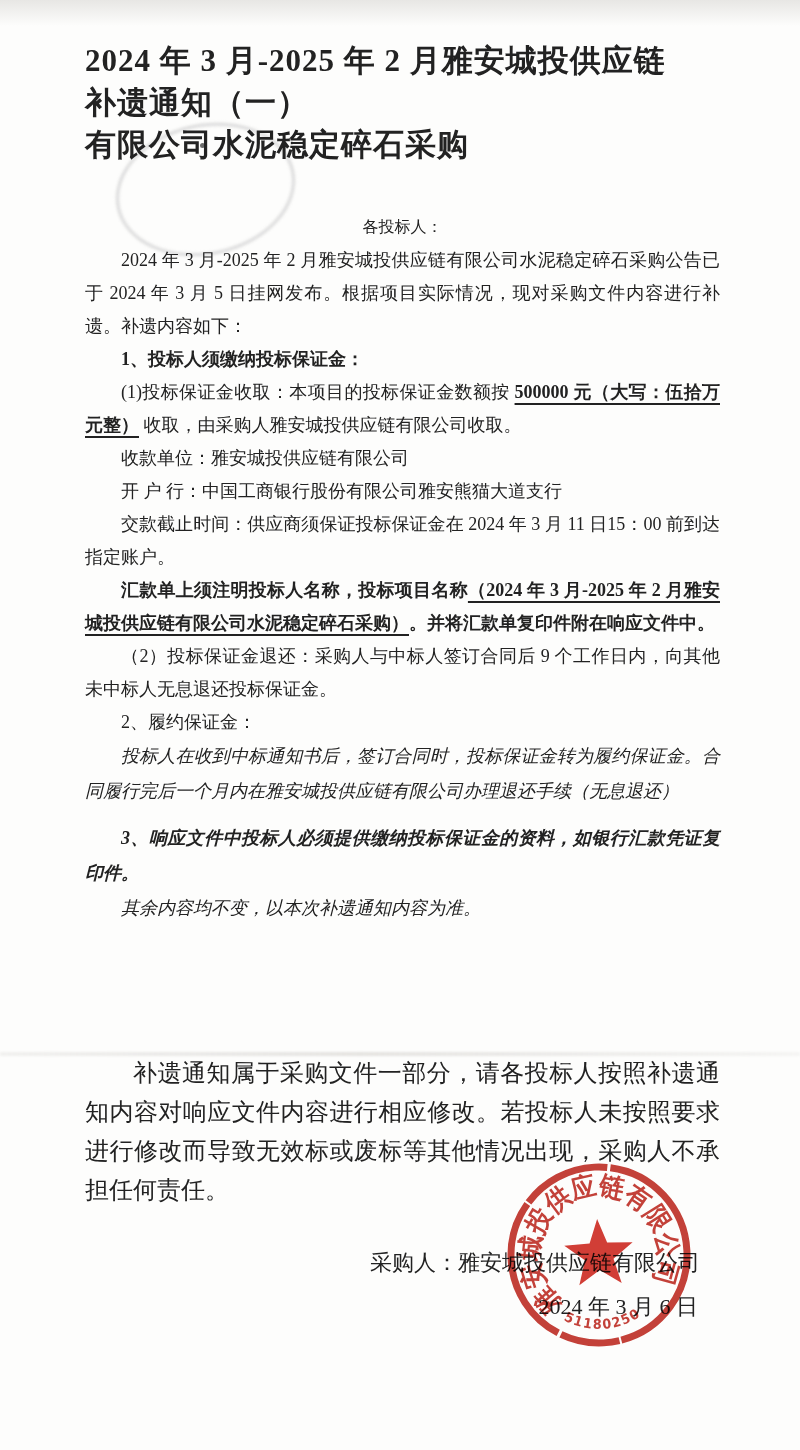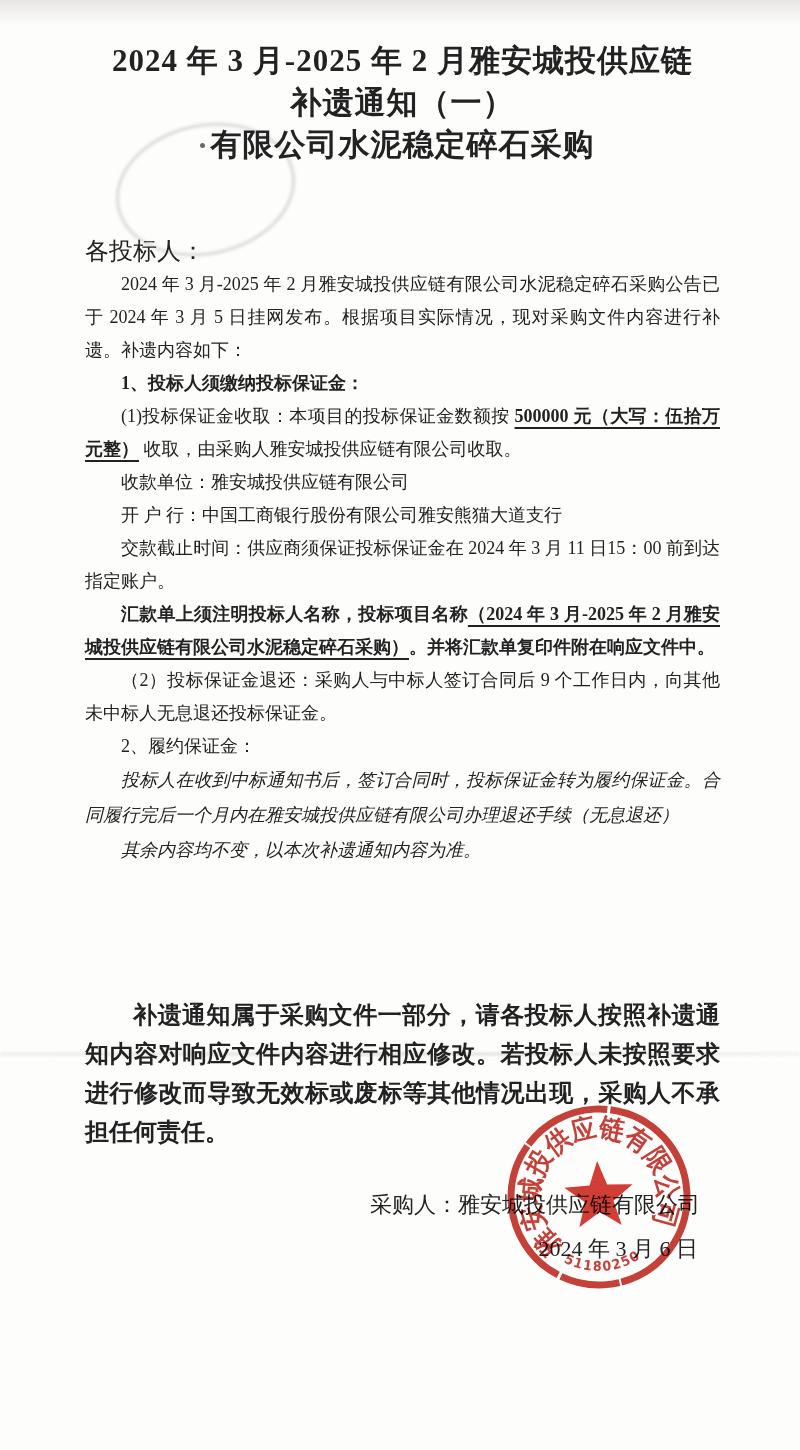--- a/index.html
+++ b/index.html
@@ -12,33 +12,33 @@
     font-family:"Liberation Serif","DejaVu Serif",serif;
     color:#222;
   }
   .page::before {
     content:""; position:absolute; left:0; top:0; right:0; height:26px;
     background:linear-gradient(180deg, rgba(205,203,199,.45), rgba(253,253,252,0));
     pointer-events:none;
   }
   .content { padding:40px 80px 0 85px; position:relative; }
 
-  .title { margin:0; text-align:center; font-size:31px; font-weight:bold; line-height:42px; letter-spacing:1px; }
+  .title { margin:0; font-size:31px; font-weight:bold; line-height:42px; letter-spacing:1px; }
   .title .tline { display:block; }
 
-  .salutation { margin:68px 0 0 0; font-size:24px; line-height:34px; }
+  .salutation { margin:44px 0 0 0; font-size:16px; line-height:34px;text-align:center; }
 
   p.body { margin:0; font-size:18px; line-height:33px; text-indent:2em; text-align:justify; }
   p.mt-s { }
   p.mt-m { margin-top:12px; }
   .b { font-weight:bold; }
   .u { text-decoration:underline; text-decoration-thickness:2px; text-underline-offset:5px; }
   p.loose { line-height:35px;font-style:italic; }
 
-  .notice { margin:128px 0 0 0; font-size:24px; font-weight:bold; line-height:39px; text-indent:2em; text-align:justify; }
+  .notice { margin:128px 0 0 0; font-size:24px; font-weight:normal; line-height:39px; text-indent:2em; text-align:justify; }
 
   .signature { position:relative; margin-top:36px; text-align:right; padding-right:20px; font-size:22px; }
   .sig-line { line-height:34px; }
   .sig-date { line-height:34px; margin-top:10px; padding-right:2px; }
 
   .stamp { position:absolute; right:26px; top:-86px; width:190px; height:190px;
            mix-blend-mode:multiply; opacity:.92; transform:rotate(-3deg); }
 
   .ghost-stamp { position:absolute; left:115px; top:124px; width:175px; height:125px;
                  border:3px solid rgba(115,115,120,.26); border-radius:50%;
@@ -78,20 +78,21 @@
     <p class="body">开 户 行：中国工商银行股份有限公司雅安熊猫大道支行</p>
     <p class="body">交款截止时间：供应商须保证投标保证金在 2024 年 3 月 11 日15：00 前到达指定账户。</p>
 
     <p class="body b mt-s"><span>汇款单上须注明投标人名称，投标项目名称</span><span class="u">（2024 年 3 月-2025 年 2 月雅安城投供应链有限公司水泥稳定碎石采购）</span><span>。并将汇款单复印件附在响应文件中。</span></p>
 
     <p class="body mt-s">（2）投标保证金退还：采购人与中标人签订合同后 9 个工作日内，向其他未中标人无息退还投标保证金。</p>
 
     <p class="body mt-s">2、履约保证金：</p>
     <p class="body loose">投标人在收到中标通知书后，签订合同时，投标保证金转为履约保证金。合同履行完后一个月内在雅安城投供应链有限公司办理退还手续（无息退还）</p>
 
+    <p class="body b mt-m loose">3、响应文件中投标人必须提供缴纳投标保证金的资料，如银行汇款凭证复印件。</p>
 
     <p class="body loose">其余内容均不变，以本次补遗通知内容为准。</p>
 
     <p class="notice">补遗通知属于采购文件一部分，请各投标人按照补遗通知内容对响应文件内容进行相应修改。若投标人未按照要求进行修改而导致无效标或废标等其他情况出现，采购人不承担任何责任。</p>
 
     <div class="signature">
       <div class="sig-line">采购人：雅安城投供应链有限公司</div>
       <div class="sig-date">2024 年 3 月 6 日</div>
 
       <svg class="stamp" viewBox="0 0 190 190" xmlns="http://www.w3.org/2000/svg">

